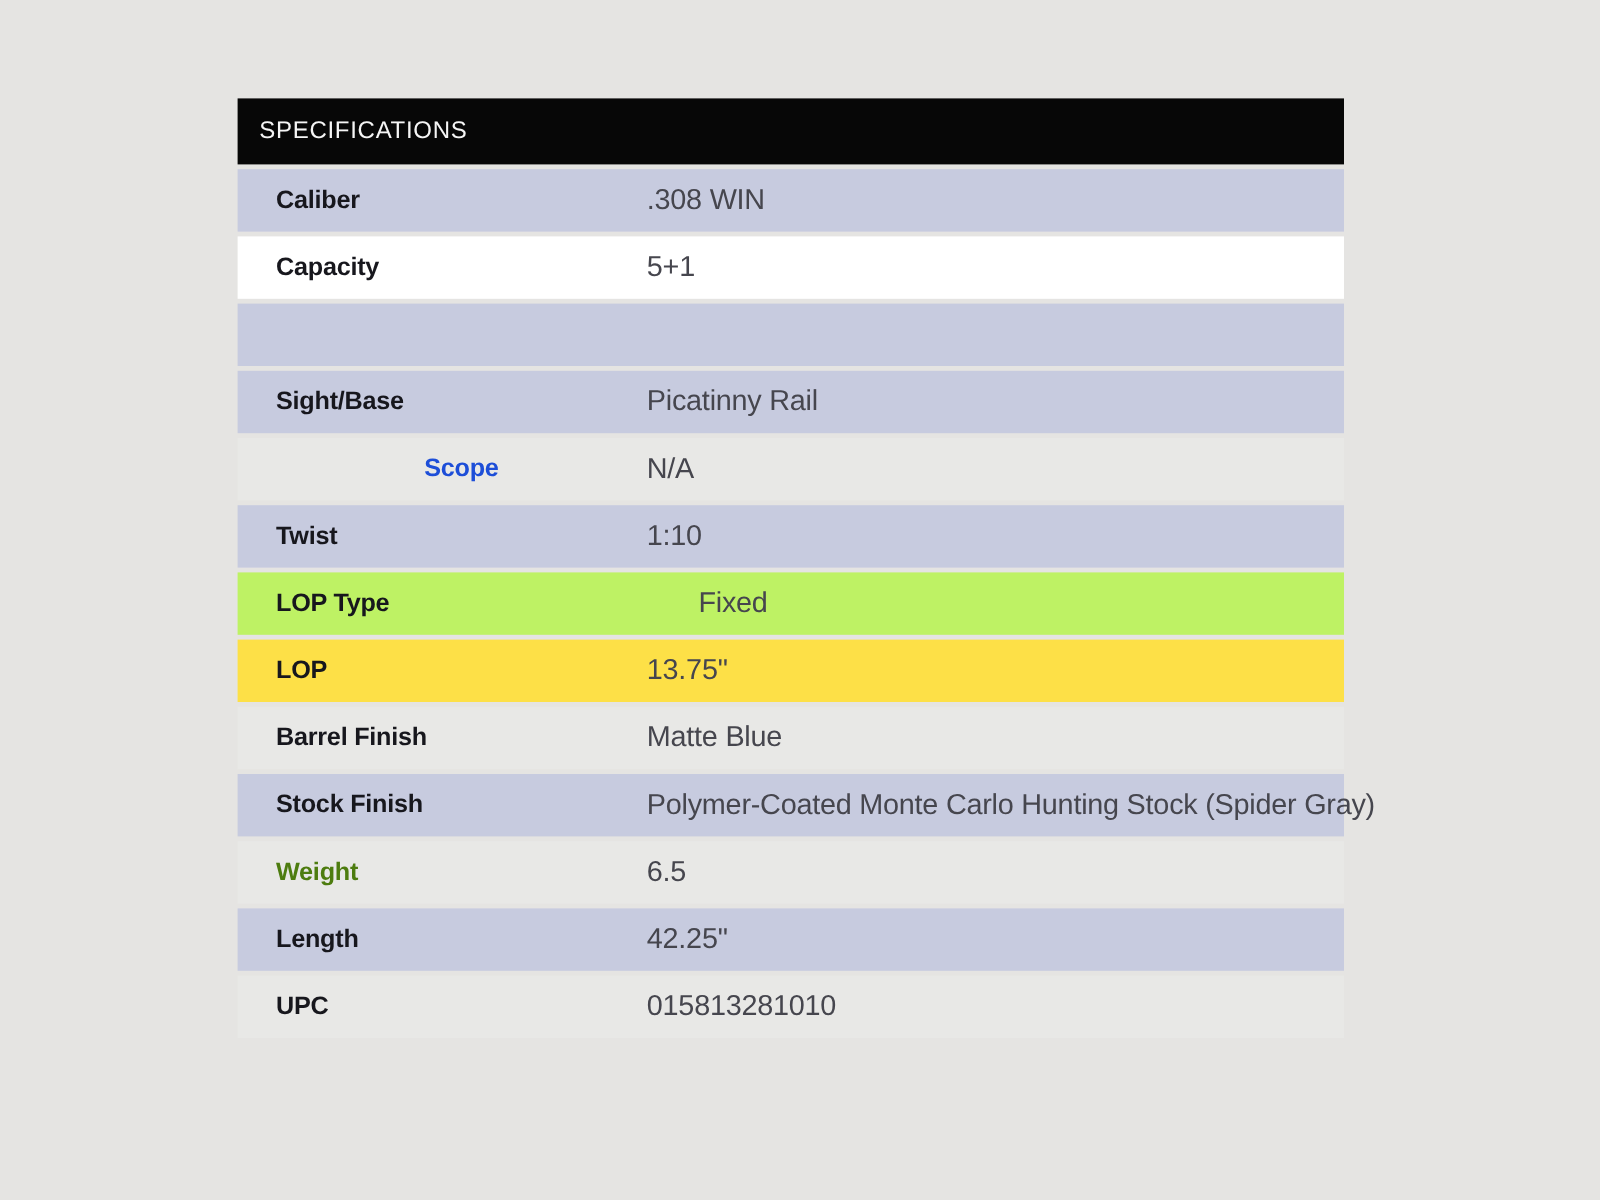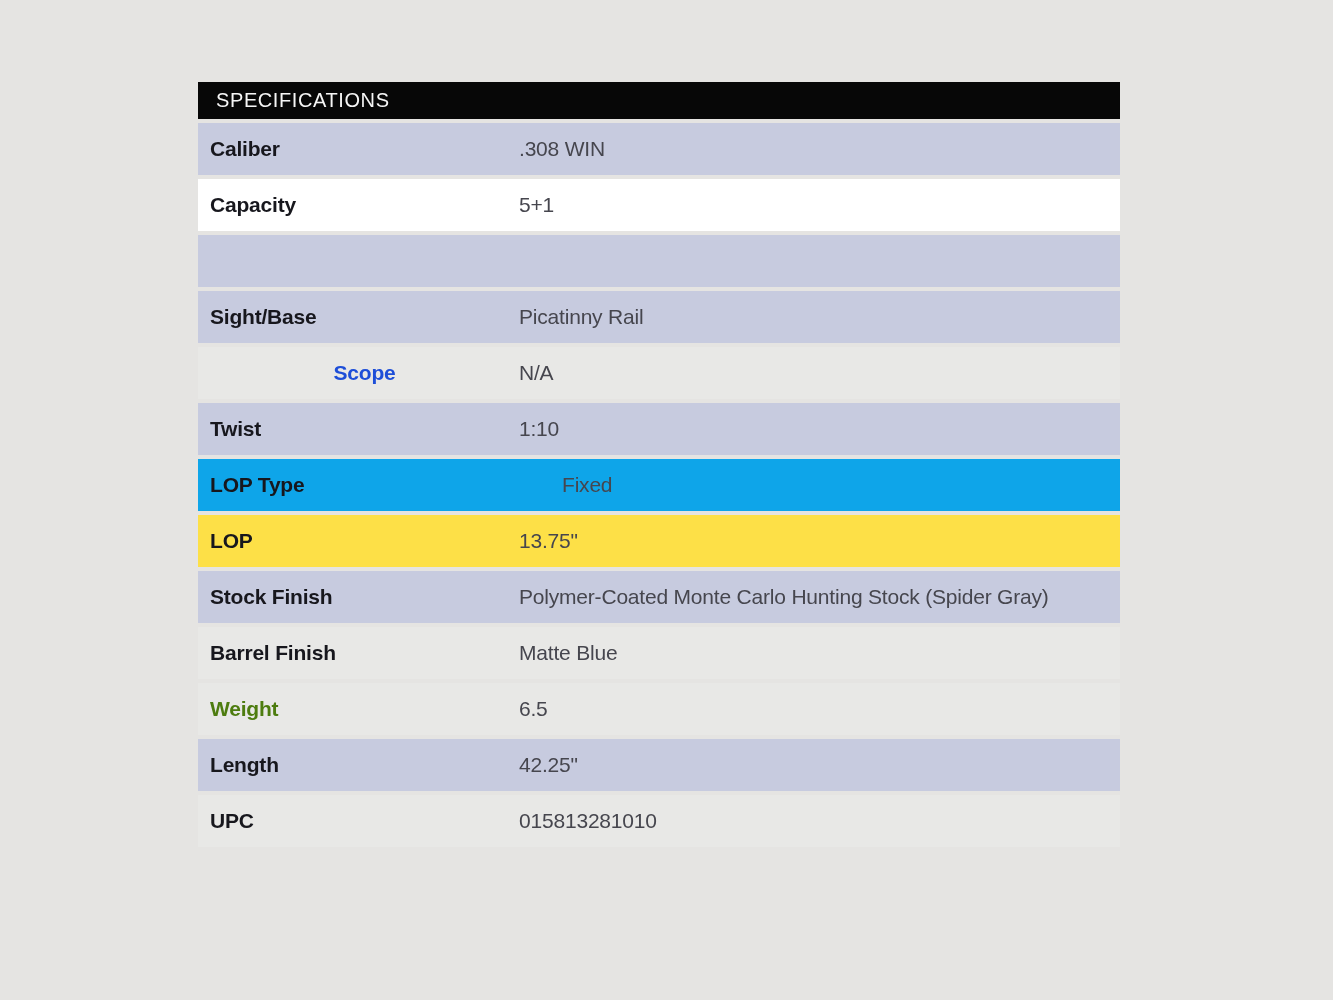--- a/index.html
+++ b/index.html
@@ -14,47 +14,47 @@
     background: #e5e4e2;
     position: relative;
   }
   .spec-table {
     position: absolute;
     left: 198px;
     top: 82px;
     width: 922px;
   }
   .spec-header {
-    height: 37px;
+    height: 55px;
     display: flex;
     align-items: center;
     padding-left: 18px;
     margin-bottom: 4px;
     font-size: 20px;
     letter-spacing: 0.6px;
     font-weight: 400;
   }
   .spec-row {
     height: 52px;
     display: flex;
     align-items: center;
     margin-bottom: 4px;
   }
   .spec-row .row-label {
     width: 309px;
-    padding-left: 12px;
+    padding-left: 32px;
     flex: 0 0 auto;
     font-weight: bold;
     font-size: 21px;
     letter-spacing: -0.2px;
     white-space: nowrap;
   }
   .spec-row .row-value {
     flex: 1 1 auto;
-    font-size: 21px;
+    font-size: 24px;
     letter-spacing: -0.2px;
     white-space: nowrap;
   }
 </style>
 </head>
 <body style="background: rgb(229, 228, 226);">
 
 <div class="spec-table">
   <div class="spec-header" style="background: rgb(7, 7, 7); color: rgb(245, 245, 245);">
     <span>SPECIFICATIONS</span>
@@ -82,38 +82,38 @@
   <div class="spec-row" style="background: rgb(232, 232, 230);">
     <span class="row-label" style="color: #1d4ed8; text-align: center;">Scope</span>
     <span class="row-value" style="color: rgb(70, 70, 78);">N/A</span>
   </div>
 
   <div class="spec-row" style="background: rgb(199, 203, 223);">
     <span class="row-label" style="color: rgb(23, 23, 29);">Twist</span>
     <span class="row-value" style="color: rgb(70, 70, 78);">1:10</span>
   </div>
 
-  <div class="spec-row" style="background: #0ea5e9;">
+  <div class="spec-row" style="background: #bef264;">
     <span class="row-label" style="color: rgb(23, 23, 29);">LOP Type</span>
     <span class="row-value" style="color: rgb(70, 70, 78); margin-left: 43px;">Fixed</span>
   </div>
 
   <div class="spec-row" style="background: #fde047;">
     <span class="row-label" style="color: rgb(23, 23, 29);">LOP</span>
     <span class="row-value" style="color: rgb(70, 70, 78);">13.75"</span>
   </div>
 
+  <div class="spec-row" style="background: rgb(232, 232, 230);">
+    <span class="row-label" style="color: rgb(23, 23, 29);">Barrel Finish</span>
+    <span class="row-value" style="color: rgb(70, 70, 78);">Matte Blue</span>
+  </div>
+
   <div class="spec-row" style="background: rgb(199, 203, 223);">
     <span class="row-label" style="color: rgb(23, 23, 29);">Stock Finish</span>
     <span class="row-value" style="color: rgb(70, 70, 78);">Polymer-Coated Monte Carlo Hunting Stock (Spider Gray)</span>
-  </div>
-
-  <div class="spec-row" style="background: rgb(232, 232, 230);">
-    <span class="row-label" style="color: rgb(23, 23, 29);">Barrel Finish</span>
-    <span class="row-value" style="color: rgb(70, 70, 78);">Matte Blue</span>
   </div>
 
   <div class="spec-row" style="background: rgb(232, 232, 230);">
     <span class="row-label" style="color: #4d7c0f;">Weight</span>
     <span class="row-value" style="color: rgb(70, 70, 78);">6.5</span>
   </div>
 
   <div class="spec-row" style="background: rgb(199, 203, 223);">
     <span class="row-label" style="color: rgb(23, 23, 29);">Length</span>
     <span class="row-value" style="color: rgb(70, 70, 78);">42.25"</span>

